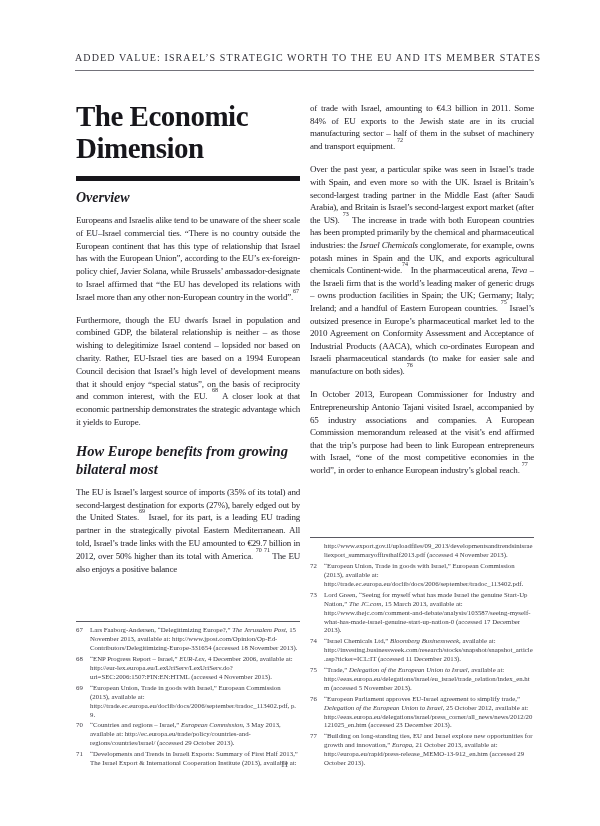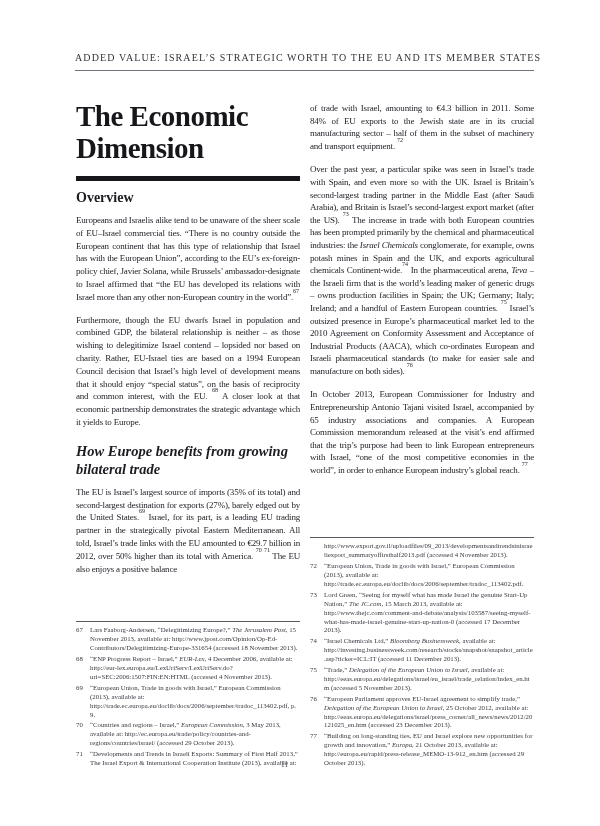--- a/index.html
+++ b/index.html
@@ -36,21 +36,21 @@
 
   .title{
     margin:0;
     font-size:29px;line-height:32px;font-weight:bold;
     letter-spacing:-0.5px;color:#17161b;
   }
   .title-rule{height:5px;background:#17161b;margin:12px 0 8px 0;}
   .overview{
     margin:0 0 8px 0;
     font-size:14px;line-height:17px;
-    font-weight:bold;color:#1d1c22;
+    font-style:italic;font-weight:bold;color:#1d1c22;
   }
   .subheading{
     margin:3px 0 8px 0;
     font-size:14.5px;line-height:18px;
     font-style:italic;font-weight:bold;color:#1d1c22;
   }
   p.body{
     margin:0 0 10px 0;
     font-size:9px;line-height:12.8px;
     letter-spacing:-0.2px;
@@ -94,21 +94,21 @@
   </div>
 
   <div class="columns">
 
     <div class="col col-left">
       <h1 class="title">The Economic Dimension</h1>
       <div class="title-rule"></div>
       <h2 class="overview">Overview</h2>
       <p class="body">Europeans and Israelis alike tend to be unaware of the sheer scale of EU–Israel commercial ties. “There is no country outside the European continent that has this type of relationship that Israel has with the European Union”, according to the EU’s ex-foreign-policy chief, Javier Solana, while Brussels’ ambassador-designate to Israel affirmed that “the EU has developed its relations with Israel more than any other non-European country in the world”.<sup>67</sup></p>
       <p class="body">Furthermore, though the EU dwarfs Israel in population and combined GDP, the bilateral relationship is neither – as those wishing to delegitimize Israel contend – lopsided nor based on charity. Rather, EU-Israel ties are based on a 1994 European Council decision that Israel’s high level of development means that it should enjoy “special status”, on the basis of reciprocity and common interest, with the EU. <sup>68</sup> A closer look at that economic partnership demonstrates the strategic advantage which it yields to Europe.</p>
-      <h3 class="subheading">How Europe benefits from growing bilateral trade</h3>
+      <h3 class="subheading">How Europe benefits from growing bilateral most</h3>
       <p class="body">The EU is Israel’s largest source of imports (35% of its total) and second-largest destination for exports (27%), barely edged out by the United States.<sup>69</sup> Israel, for its part, is a leading EU trading partner in the strategically pivotal Eastern Mediterranean. All told, Israel’s trade links with the EU amounted to €29.7 billion in 2012, over 50% higher than its total with America. <sup>70 71</sup> The EU also enjoys a positive balance</p>
 
       <div class="footnotes">
 
           <div class="fn">
             <span class="fn-num">67</span>
             <span class="fn-text">Lars Faaborg-Andersen, “Delegitimizing Europe?,” <i>The Jerusalem Post</i>, 15 November 2013, available at: http://www.jpost.com/Opinion/Op-Ed-Contributors/Delegitimizing-Europe-331654 (accessed 18 November 2013).</span>
           </div>
 
           <div class="fn">

